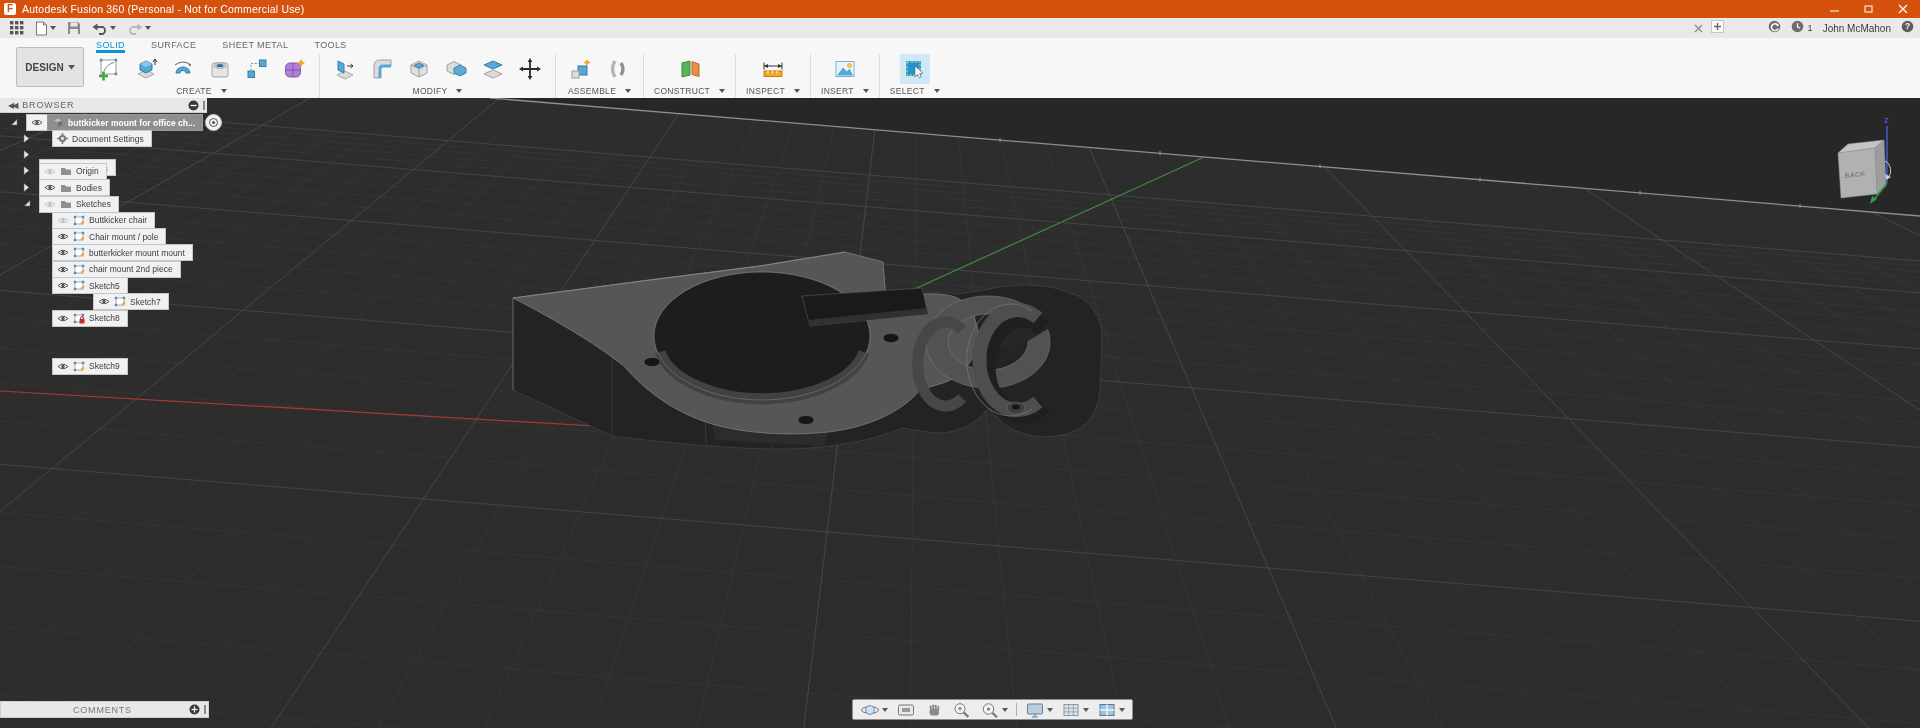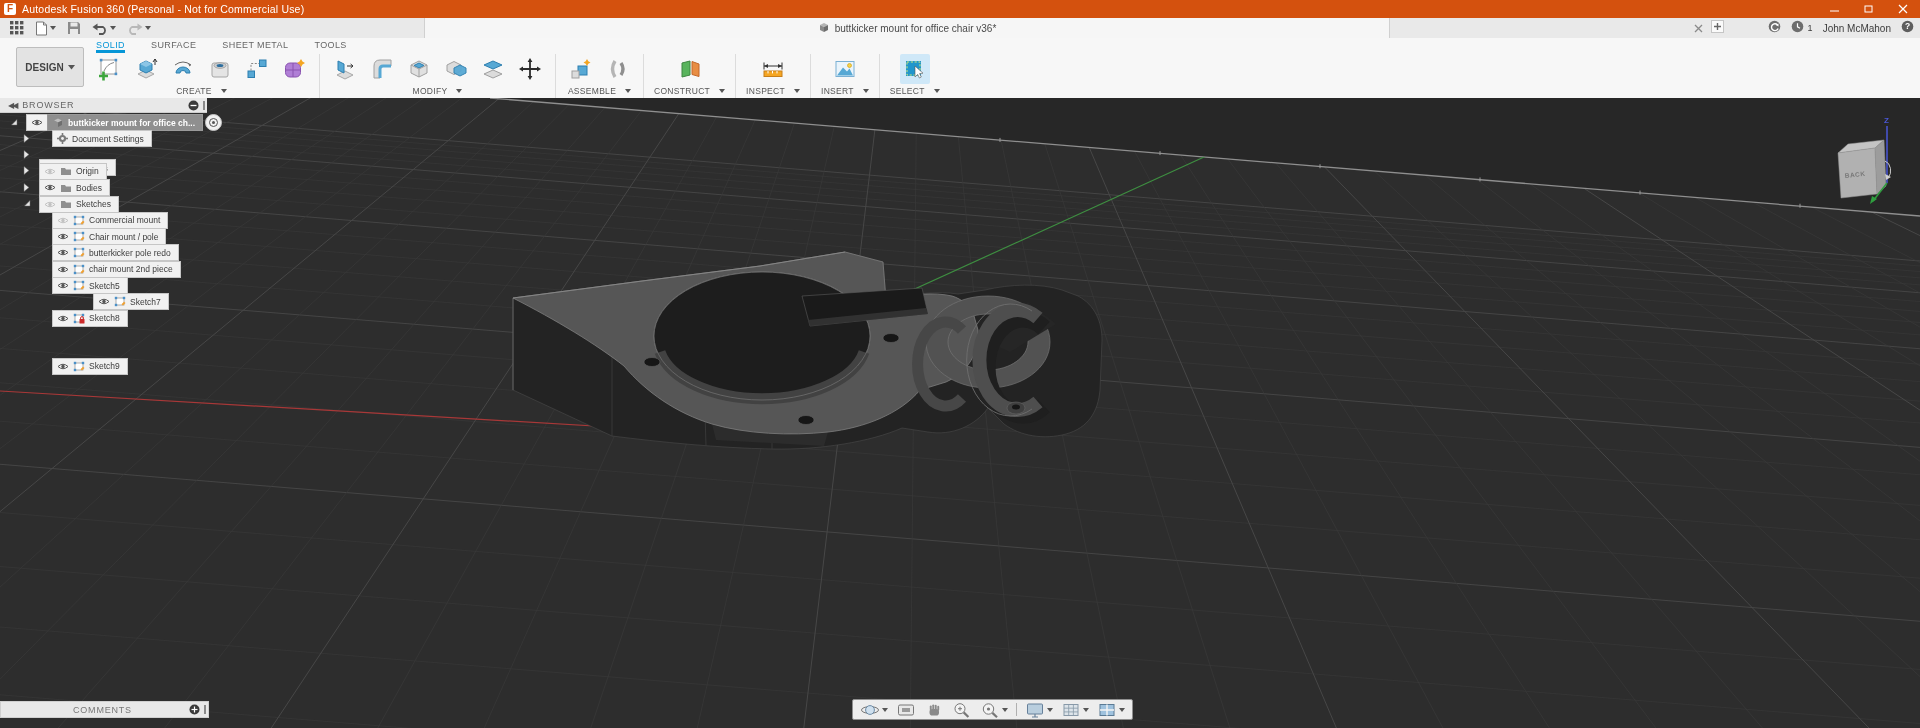--- a/index.html
+++ b/index.html
@@ -139,28 +139,20 @@
         <div class="qbtn">
           <svg width="16" height="13">
             <path d="M13,5 H5 A4,4 0 0 0 5,12 H9" fill="none" stroke="#b8b8b8" stroke-width="1.8"></path>
             <polygon points="15.5,5 10.5,1.5 10.5,8.5" fill="#b8b8b8"></polygon>
           </svg>
           <svg width="6" height="4">
             <polygon points="0,0 6,0 3,4" fill="#555"></polygon>
           </svg>
         </div>
       </div>
-    <div class="docstrip">
-      <span id="doccube"><svg width="12" height="12">
-            <polygon points="2,4 6,2 10,4 6,6" fill="#b5b5b5"></polygon>
-            <polygon points="2,4 6,6 6,11 2,9" fill="#8a8a8a"></polygon>
-            <polygon points="10,4 6,6 6,11 10,9" fill="#6e6e6e"></polygon>
-          </svg></span>
-      <span class="doclabel">buttkicker mount for office chair v36*</span>
-    </div>
     <div class="stripbtns" style="left:1694px;" id="stripbtns">
         <span><svg width="9" height="9">
             <path d="M1,1 L8,8 M8,1 L1,8" stroke="#8a8a8a" stroke-width="1.3"></path>
           </svg></span>
         <span><svg width="13" height="13">
             <rect x="0.5" y="0.5" width="12" height="12" fill="#fafafa" stroke="#c5c5c5"></rect>
             <path d="M6.5,3 V10 M3,6.5 H10" stroke="#666" stroke-width="1.4"></path>
           </svg></span>
       </div>
     <div class="statuscluster" id="statuscluster">
@@ -700,21 +692,21 @@
           </span>
           <span style="display: flex;">
             <svg width="12" height="11">
               <rect x="2" y="2" width="8" height="7" fill="#fff" stroke="#999" stroke-width="0.8"></rect>
               <rect x="0.8" y="0.8" width="2.4" height="2.4" fill="#4a90c8"></rect>
               <rect x="8.8" y="0.8" width="2.4" height="2.4" fill="#4a90c8"></rect>
               <rect x="0.8" y="7.8" width="2.4" height="2.4" fill="#4a90c8"></rect>
               <path d="M9,9.5 L11.5,7 L10,5.8 L7.5,8.3 Z" fill="#f0a030"></path>
             </svg>
           </span>
-          <span>Commercial mount</span>
+          <span>Buttkicker chair</span>
         </div>
       </div>
       <div class="trow" style="top: 116.1px; left: 52px;">
         <div class="chip">
           <span style="display: flex;">
             <svg width="12" height="9">
               <path d="M1,4.5 Q6,0 11,4.5 Q6,9 1,4.5 Z" fill="none" stroke="#555" stroke-width="1"></path>
               <circle cx="6" cy="4.5" r="1.7" fill="#555"></circle>
             </svg>
           </span>
@@ -740,21 +732,21 @@
           </span>
           <span style="display: flex;">
             <svg width="12" height="11">
               <rect x="2" y="2" width="8" height="7" fill="#fff" stroke="#999" stroke-width="0.8"></rect>
               <rect x="0.8" y="0.8" width="2.4" height="2.4" fill="#4a90c8"></rect>
               <rect x="8.8" y="0.8" width="2.4" height="2.4" fill="#4a90c8"></rect>
               <rect x="0.8" y="7.8" width="2.4" height="2.4" fill="#4a90c8"></rect>
               <path d="M9,9.5 L11.5,7 L10,5.8 L7.5,8.3 Z" fill="#f0a030"></path>
             </svg>
           </span>
-          <span>butterkicker pole redo</span>
+          <span>butterkicker mount mount</span>
         </div>
       </div>
       <div class="trow" style="top: 148.7px; left: 52px;">
         <div class="chip">
           <span style="display: flex;">
             <svg width="12" height="9">
               <path d="M1,4.5 Q6,0 11,4.5 Q6,9 1,4.5 Z" fill="none" stroke="#555" stroke-width="1"></path>
               <circle cx="6" cy="4.5" r="1.7" fill="#555"></circle>
             </svg>
           </span>

